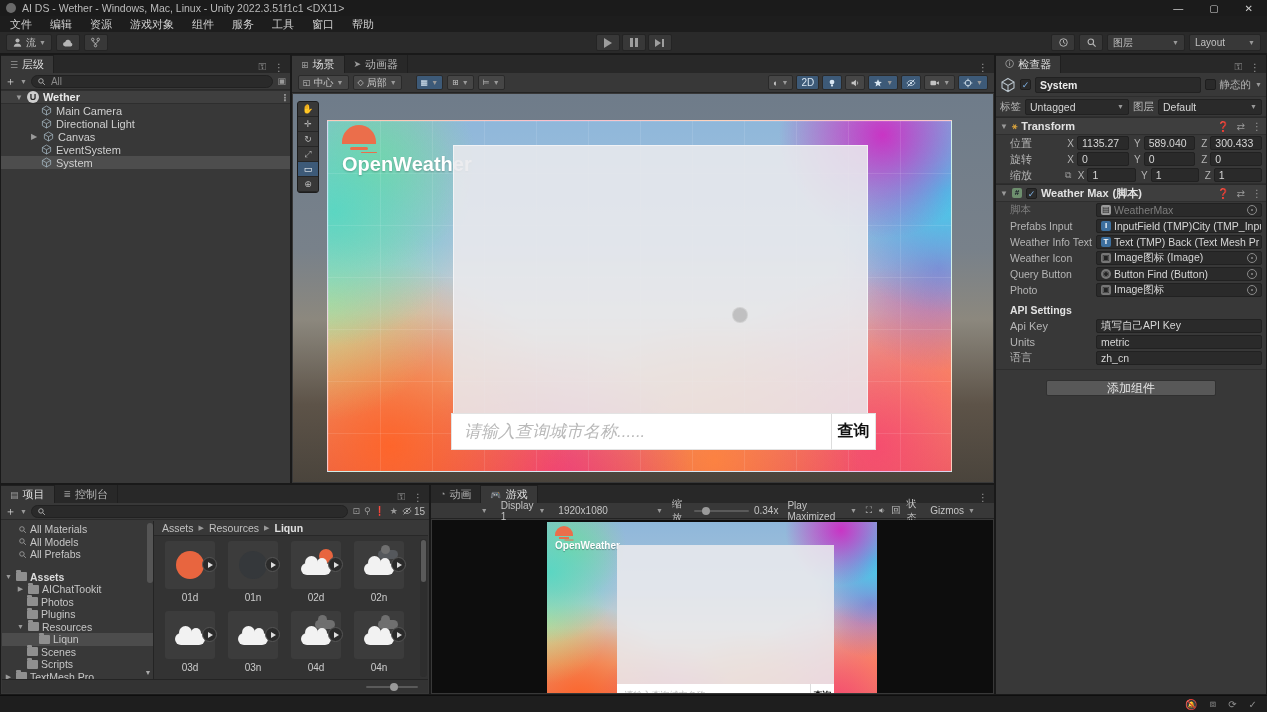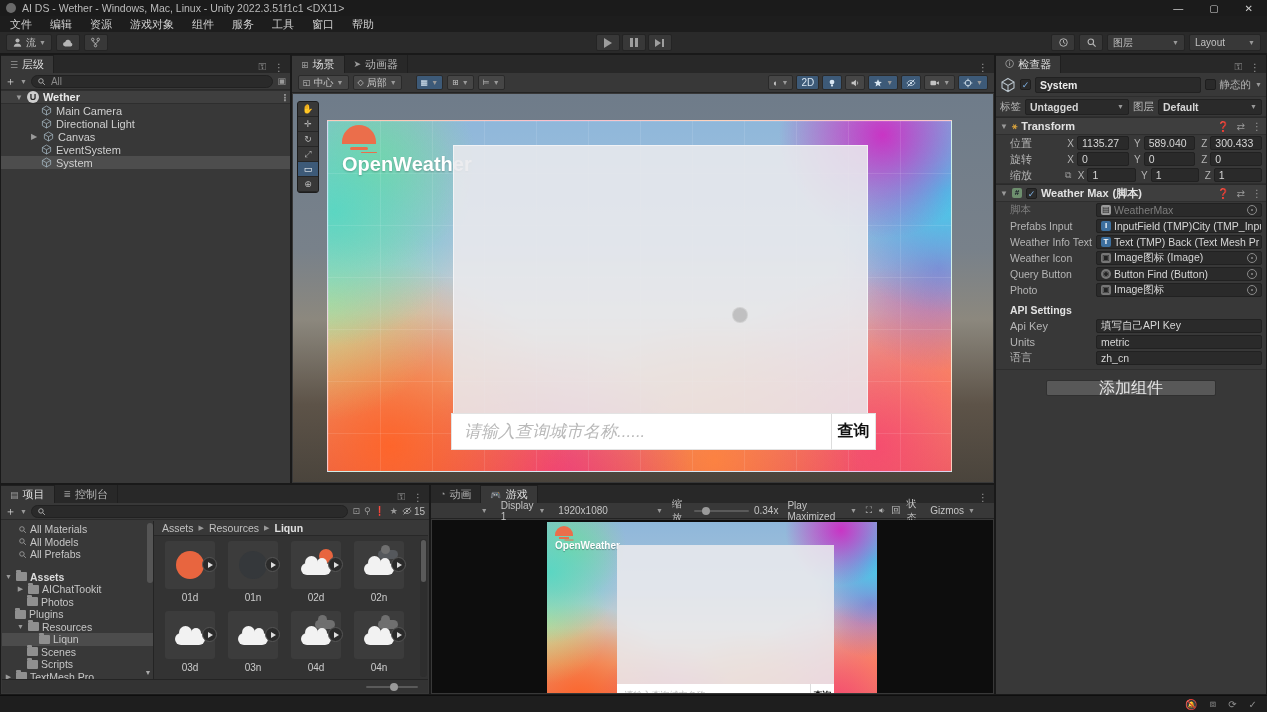--- a/index.html
+++ b/index.html
@@ -85,42 +85,42 @@
   .toolstrip { position:absolute; left:4px; top:7px; width:22px; background:#2f2f2f; border:1px solid #1d1d1d; border-radius:3px; overflow:hidden; }
   .toolstrip .tool { height:15px; display:flex; align-items:center; justify-content:center; color:#b9b9b9; font-size:9px; border-bottom:1px solid #262626; background:#383838; }
   .toolstrip .tool.active { background:#3d5a78; color:#fff; }
   .gizmodot { position:absolute; left:404px; top:186px; width:16px; height:16px; border-radius:50%; background:rgba(160,160,160,.55); border:1px solid rgba(220,220,220,.6); }
 
   
   #inspector { left:995px; top:54px; width:272px; height:641px; }
   .irow { display:flex; align-items:center; gap:4px; padding:0 4px; }
   .ihead { height:24px; border-bottom:1px solid #2e2e2e; }
   .ifield { background:#2a2a2a; border:1px solid #212121; border-radius:2px; color:#d6d6d6; height:16px; display:flex; align-items:center; padding:0 4px; font-size:10.5px; }
-  .grow { flex:1; min-width:0;font-weight:bold; }
+  .grow { flex:1; min-width:0; }
   .chk { width:11px; height:11px; background:#2a2a2a; border:1px solid #1e1e1e; border-radius:2px; color:#7fb2e5; font-size:9px; line-height:10px; text-align:center; }
   .drop { justify-content:space-between; }
   .lbl { color:#b4b4b4; font-size:10.5px; }
   .comphead { height:18px; background:#3e3e3e; border-top:1px solid #2a2a2a; border-bottom:1px solid #2e2e2e; display:flex; align-items:center; gap:4px; padding:0 4px; font-weight:bold; color:#e2e2e2; }
   .comphead .mini { margin-left:auto; display:flex; gap:7px; font-weight:normal; color:#9a9a9a; font-size:10px; }
   .foldarrow { font-size:8px; color:#9a9a9a; }
   .axisrow { height:16px; display:flex; align-items:center; padding:0 4px 0 14px; gap:3px; }
   .axisrow .rl { width:52px; color:#b4b4b4; flex:none; }
   .axisrow .al { width:9px; color:#b4b4b4; text-align:right; flex:none; font-size:10px; }
   .axisrow .ifield { flex:1; height:14px; }
   .objrow { height:16px; display:flex; align-items:center; padding:0 4px 0 14px; gap:4px; }
   .objrow .fl { width:82px; flex:none; color:#b4b4b4; font-size:10.5px; white-space:nowrap; overflow:hidden; }
   .objrow .ifield { flex:1; height:14px; gap:3px; white-space:nowrap; overflow:hidden; }
   .objrow.dim .fl, .objrow.dim .ifield { color:#7e7e7e; }
   .picker { margin-left:auto; width:10px; height:10px; border:1px solid #8a8a8a; border-radius:50%; position:relative; flex:none; }
   .picker::after { content:""; position:absolute; left:3px; top:3px; width:2px; height:2px; background:#8a8a8a; border-radius:50%; }
   .fico { width:10px; height:10px; border-radius:2px; flex:none; font-size:8px; line-height:10px; text-align:center; font-weight:bold; }
   .fico.blue { background:#3d6f9e; color:#fff; }
   .fico.gray { background:#777; color:#222; }
   .fico.scripti { background:#9a9a9a; color:#222; }
-  .addbtn { width:170px; height:16px; background:#585858; border:1px solid #303030; border-radius:2px; color:#e4e4e4; font-size:16px; display:flex; align-items:center; justify-content:center; margin:10px auto; }
+  .addbtn { width:170px; height:16px; background:#585858; border:1px solid #303030; border-radius:2px; color:#e4e4e4; font-size:12px; display:flex; align-items:center; justify-content:center; margin:10px auto; }
   .apihead { padding:6px 4px 2px 14px; font-weight:bold; color:#e2e2e2; font-size:10.5px; }
   .apirow { height:16px; display:flex; align-items:center; padding:0 4px 0 14px; gap:4px; }
   .apirow .fl { width:82px; flex:none; color:#b4b4b4; }
   .apirow .ifield { flex:1; height:14px; }
 
   
   #project { left:0; top:484px; width:430px; height:211px; }
   .pbody { position:absolute; left:1px; right:1px; top:36px; bottom:15px; display:flex; }
   .ptree { width:152px; border-right:1px solid #242424; padding-top:2px; position:relative; overflow:hidden; }
   .trow { height:12.5px; display:flex; align-items:center; gap:3px; font-size:10.5px; color:#c6c6c6; white-space:nowrap; }
@@ -698,21 +698,21 @@
         </div>
         <div class="trow" style="padding-left:14px">
           <span class="arrow">▶</span>
             <span class="foldic"></span>
             <span>AIChatTookit</span>
         </div>
         <div class="trow" style="padding-left:25px">
           <span class="foldic"></span>
             <span>Photos</span>
         </div>
-        <div class="trow" style="padding-left:13px">
+        <div class="trow" style="padding-left:25px">
           <span class="foldic"></span>
             <span>Plugins</span>
         </div>
         <div class="trow" style="padding-left:14px">
           <span class="arrow">▼</span>
             <span class="foldic"></span>
             <span>Resources</span>
         </div>
         <div class="trow sel" style="padding-left:37px">
           <span class="foldic"></span>

